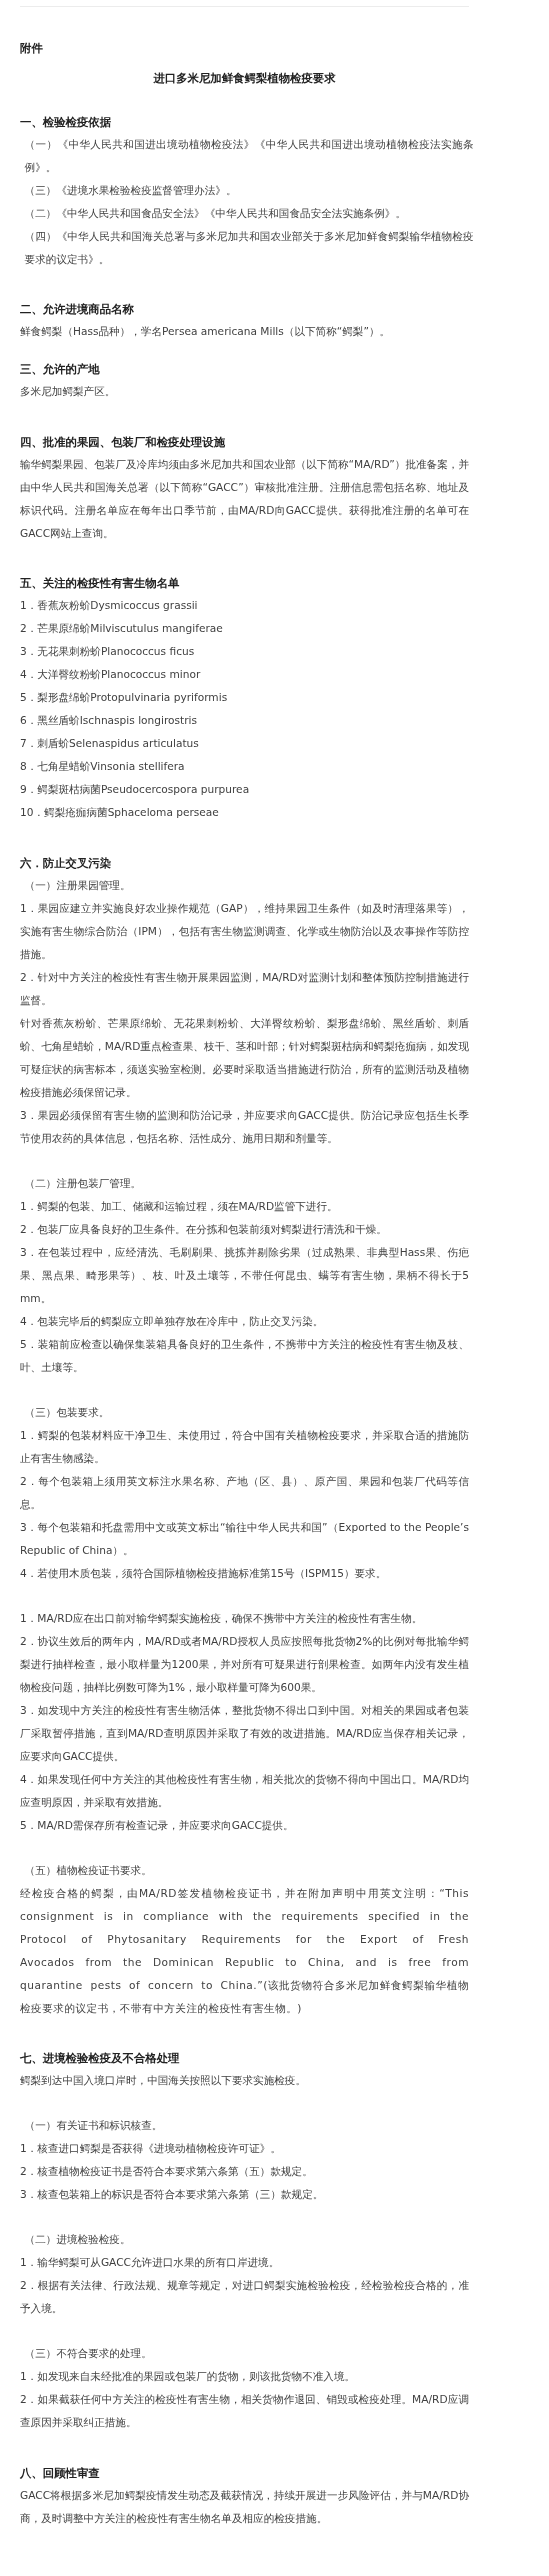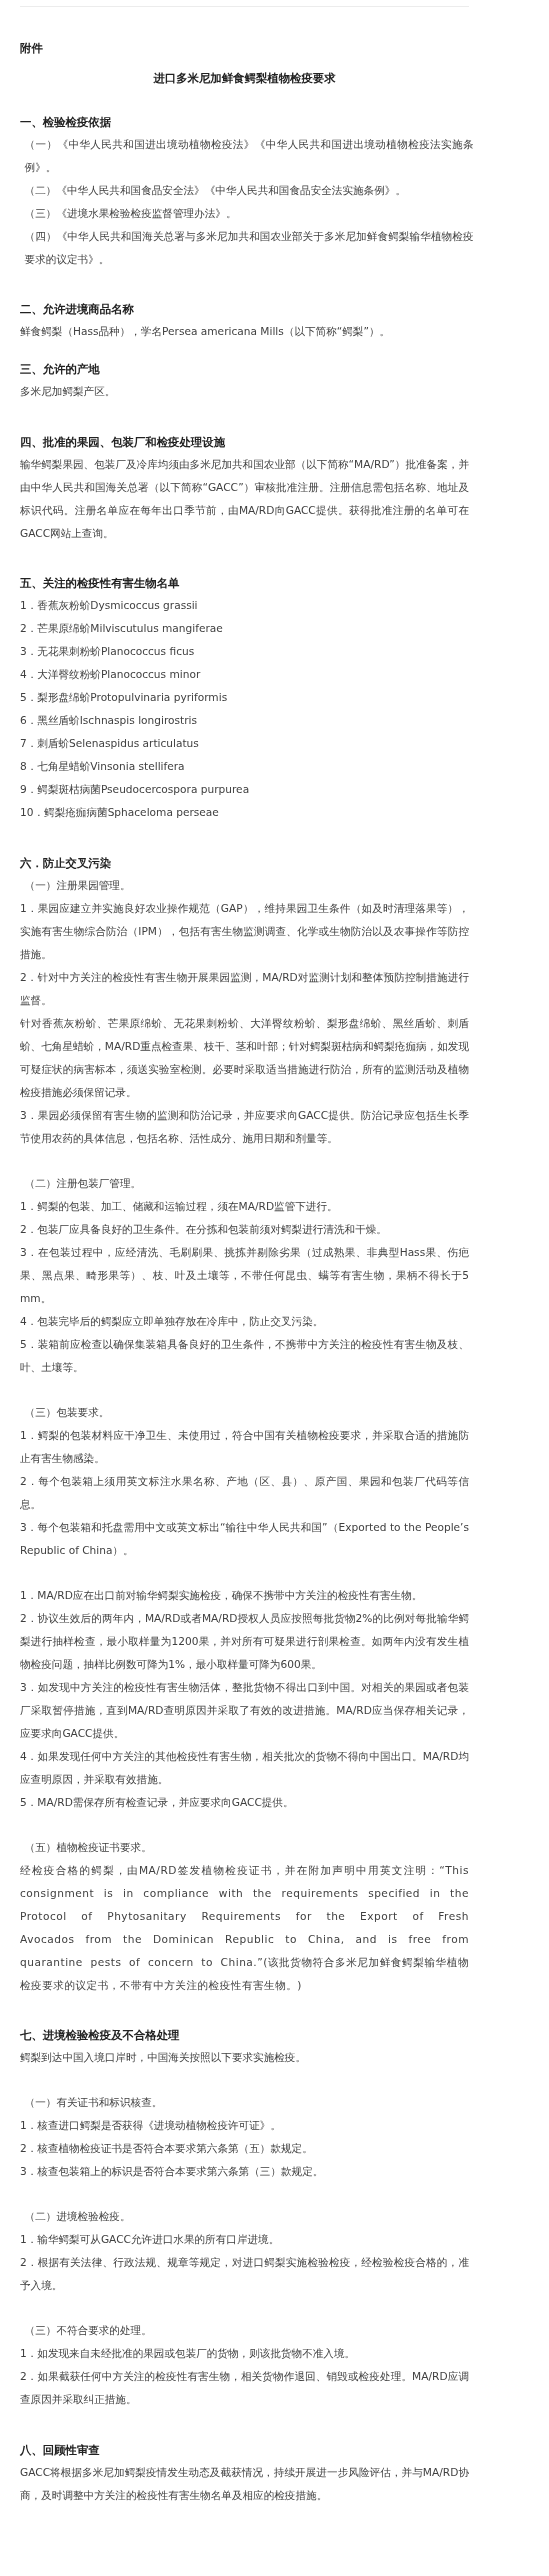--- a/index.html
+++ b/index.html
@@ -70,22 +70,22 @@
 
 <div class="page">
   <div class="top-rule"></div>
 
   <div class="fujian">附件</div>
   <div class="doc-title">进口多米尼加鲜食鳄梨植物检疫要求</div>
 
   <div class="section">
     <div class="sec-heading">一、检验检疫依据</div>
     <p class="para indent">（一）《中华人民共和国进出境动植物检疫法》《中华人民共和国进出境动植物检疫法实施条例》。</p>
+    <p class="para indent">（三）《进境水果检验检疫监督管理办法》。</p>
     <p class="para indent">（二）《中华人民共和国食品安全法》《中华人民共和国食品安全法实施条例》。</p>
-    <p class="para indent">（三）《进境水果检验检疫监督管理办法》。</p>
     <p class="para indent">（四）《中华人民共和国海关总署与多米尼加共和国农业部关于多米尼加鲜食鳄梨输华植物检疫要求的议定书》。</p>
   </div>
 
   <div class="section" style="margin-top:27.5px">
     <div class="sec-heading">二、允许进境商品名称</div>
     <p class="para">鲜食鳄梨（Hass品种），学名Persea americana Mills（以下简称“鳄梨”）。</p>
   </div>
 
   <div class="section" style="margin-top:15px">
     <div class="sec-heading">三、允许的产地</div>
@@ -129,20 +129,21 @@
       <p class="para">3．在包装过程中，应经清洗、毛刷刷果、挑拣并剔除劣果（过成熟果、非典型Hass果、伤疤果、黑点果、畸形果等）、枝、叶及土壤等，不带任何昆虫、螨等有害生物，果柄不得长于5 mm。</p>
       <p class="para">4．包装完毕后的鳄梨应立即单独存放在冷库中，防止交叉污染。</p>
       <p class="para">5．装箱前应检查以确保集装箱具备良好的卫生条件，不携带中方关注的检疫性有害生物及枝、叶、土壤等。</p>
     </div>
 
     <div class="subsection">
       <div class="sub-heading">（三）包装要求。</div>
       <p class="para">1．鳄梨的包装材料应干净卫生、未使用过，符合中国有关植物检疫要求，并采取合适的措施防止有害生物感染。</p>
       <p class="para">2．每个包装箱上须用英文标注水果名称、产地（区、县）、原产国、果园和包装厂代码等信息。</p>
       <p class="para">3．每个包装箱和托盘需用中文或英文标出“输往中华人民共和国”（Exported to the People’s Republic of China）。</p>
+      <p class="para">4．若使用木质包装，须符合国际植物检疫措施标准第15号（ISPM15）要求。</p>
     </div>
 
     <div class="subsection">
       <p class="para">1．MA/RD应在出口前对输华鳄梨实施检疫，确保不携带中方关注的检疫性有害生物。</p>
       <p class="para">2．协议生效后的两年内，MA/RD或者MA/RD授权人员应按照每批货物2%的比例对每批输华鳄梨进行抽样检查，最小取样量为1200果，并对所有可疑果进行剖果检查。如两年内没有发生植物检疫问题，抽样比例数可降为1%，最小取样量可降为600果。</p>
       <p class="para">3．如发现中方关注的检疫性有害生物活体，整批货物不得出口到中国。对相关的果园或者包装厂采取暂停措施，直到MA/RD查明原因并采取了有效的改进措施。MA/RD应当保存相关记录，应要求向GACC提供。</p>
       <p class="para">4．如果发现任何中方关注的其他检疫性有害生物，相关批次的货物不得向中国出口。MA/RD均应查明原因，并采取有效措施。</p>
       <p class="para">5．MA/RD需保存所有检查记录，并应要求向GACC提供。</p>
     </div>
 

